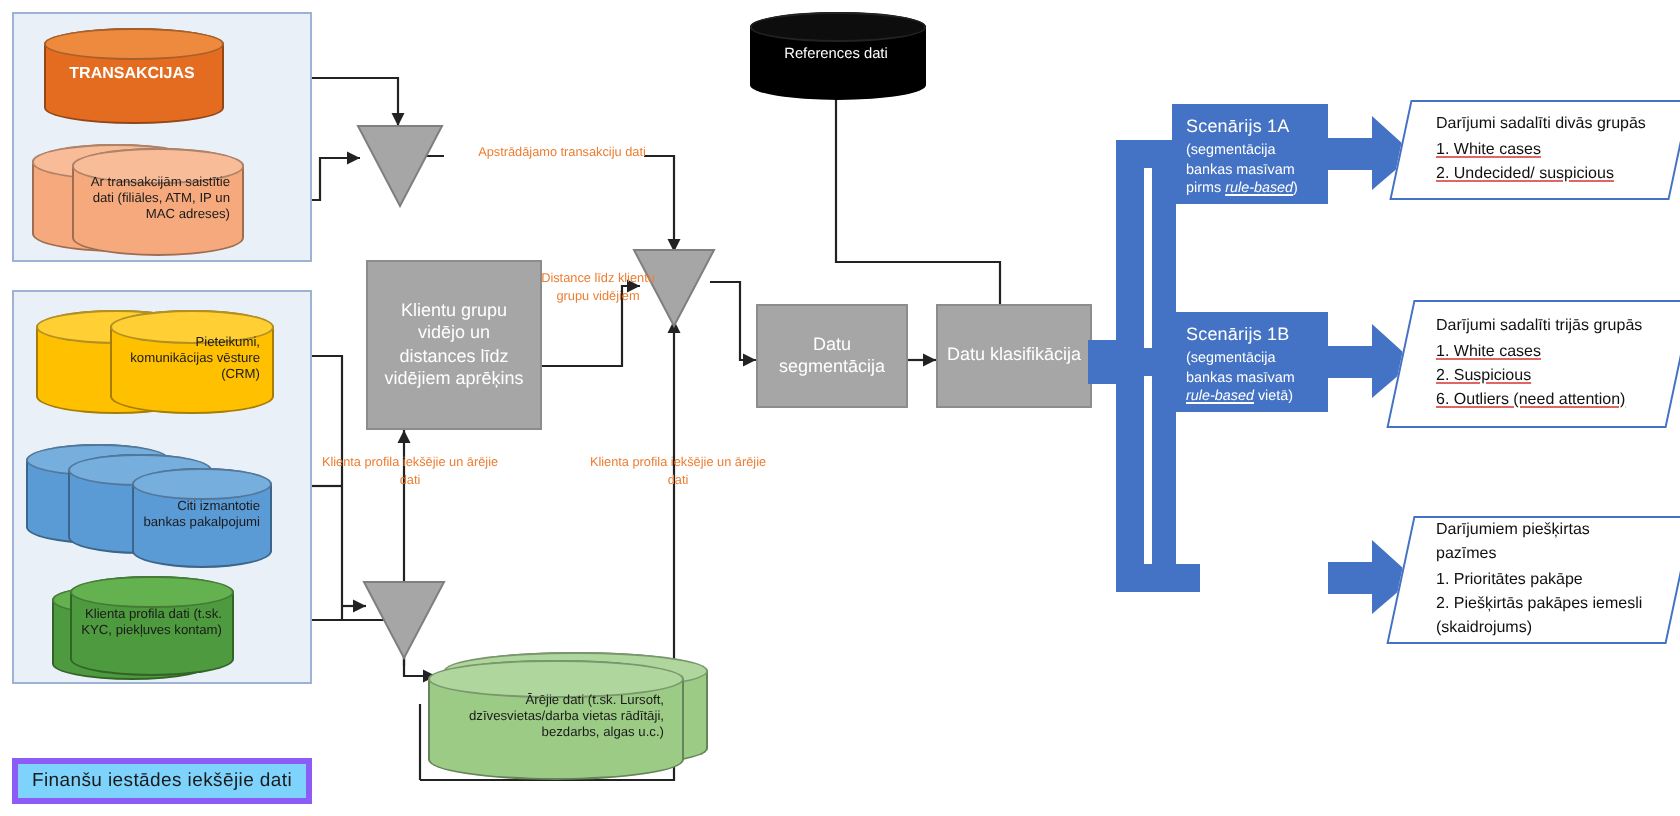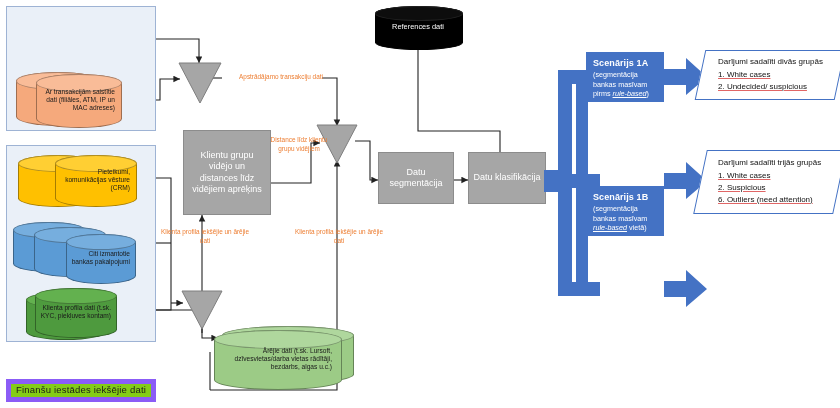--- a/index.html
+++ b/index.html
@@ -3,21 +3,21 @@
 <meta charset="utf-8">
 <style>
   html,body{margin:0;padding:0;background:#ffffff;}
   body{font-family:"Liberation Sans", sans-serif;}
   #stage{position:relative;width:840px;height:408px;overflow:hidden;background:#fff;}
   #svg-layer{position:absolute;left:0;top:0;width:840px;height:408px;}
   .node{position:absolute;box-sizing:border-box;}
 
   
   .panel{border:1px solid #9eb3d4;background:#eaf0f8;}
-  .legendbox{border:5px solid #8b5cf6;background:#84cc16;display:flex;align-items:flex-start;justify-content:center;}
+  .legendbox{border:3px solid #8b5cf6;background:#7dd3fc;display:flex;align-items:center;justify-content:center;}
   .legendbox .t{font-size:9.5px;color:#1a1a1a;letter-spacing:.2px;}
 
   
   .cyl{position:absolute;}
   .cyl .body{position:absolute;left:0;top:0;width:100%;height:100%;border-radius:50% / 17%;border:1px solid rgba(0,0,0,.35);}
   .cyl .cap{position:absolute;left:0;top:0;width:100%;height:30%;border-radius:50%;border:1px solid rgba(0,0,0,.3);}
   .cyl .lbl{position:absolute;left:0;top:0;width:100%;height:100%;display:flex;flex-direction:column;
             align-items:center;justify-content:center;text-align:right;line-height:1.18;}
 
   .c-orange .body{background:#E36C20;} .c-orange .cap{background:#EE8A3E;}
@@ -27,21 +27,21 @@
   .c-green  .body{background:#4E9A3E;} .c-green  .cap{background:#63B14F;}
   .c-lgreen .body{background:#9CCB86;} .c-lgreen .cap{background:#AFD79D;}
   .c-black  .body{background:#000000;border-color:#000;} .c-black .cap{background:#0d0d0d;border-color:#222;}
 
   
   .proc{background:#A6A6A6;border:1px solid #8c8c8c;display:flex;align-items:center;justify-content:center;
         text-align:center;color:#ffffff;line-height:1.25;}
 
   
   .scen{background:#4472C4;color:#fff;padding:6px 7px;box-sizing:border-box;}
-  .scen .head{font-weight:bold;font-size:9px;margin-bottom:2px;letter-spacing:.1px;}
+  .scen .head{font-weight:normal;font-size:9px;margin-bottom:2px;letter-spacing:.1px;}
   .scen .sub{font-size:7.2px;line-height:1.35;}
   .scen .sub i{font-style:italic;text-decoration:underline;}
 
   
   .para{position:absolute;}
   .para .inner{position:absolute;left:0;top:0;width:100%;height:100%;
       border:1px solid #4472C4;background:#ffffff;
       transform:skewX(-12deg);}
   .para .txt{position:absolute;left:0;top:0;width:100%;height:100%;
       display:flex;flex-direction:column;justify-content:center;
@@ -96,20 +96,25 @@
       <path d="M210,352 L210,390"></path>
     </g>
   </svg>
 
   <div class="node panel" style="left:6px;top:6px;width:150px;height:125px;"></div>
   <div class="node panel" style="left:6px;top:145px;width:150px;height:197px;"></div>
   <div class="node legendbox" style="left:6px;top:379px;width:150px;height:23px;">
     <span class="t">Finanšu iestādes iekšējie dati</span>
   </div>
 
+  <div class="cyl c-orange" style="left:22px;top:14px;width:88px;height:46px;">
+    <div class="body"></div>
+      <div class="cap"></div>
+    <div class="lbl" style="font-size:8px;font-weight:bold;color:#fff;">TRANSAKCIJAS</div>
+  </div>
 
   <div class="cyl c-peach" style="left:16px;top:72px;width:82px;height:52px;">
     <div class="body"></div>
       <div class="cap"></div>
   </div>
   <div class="cyl c-peach" style="left:36px;top:74px;width:84px;height:52px;">
     <div class="body"></div>
       <div class="cap"></div>
     <div class="lbl" style="font-size:6.6px;color:#1a1a1a;padding:0 5px;box-sizing:border-box;">Ar transakcijām saistītie dati (filiāles, ATM, IP un MAC adreses)</div>
   </div>
@@ -205,21 +210,21 @@
       <rect x="32" y="14" width="24" height="14"></rect>
       <rect x="32" y="118" width="24" height="14"></rect>
       <rect x="32" y="226" width="24" height="14"></rect>
     </g>
   </svg>
 
   <div class="node scen" style="left:586px;top:52px;width:78px;height:50px;">
     <div class="head">Scenārijs 1A</div>
     <div class="sub"><span>(segmentācija bankas masīvam pirms </span><i>rule-based</i><span>)</span></div>
   </div>
-  <div class="node scen" style="left:586px;top:156px;width:78px;height:50px;margin-top:30px;">
+  <div class="node scen" style="left:586px;top:156px;width:78px;height:50px;">
     <div class="head">Scenārijs 1B</div>
     <div class="sub"><span>(segmentācija bankas masīvam </span><i>rule-based</i><span> vietā)</span></div>
   </div>
 
   <svg style="position:absolute;left:664px;top:58px;width:44px;height:38px;" viewBox="0 0 44 38">
     <polygon points="0,11 22,11 22,0 43,19 22,37 22,27 0,27" fill="#4472C4"></polygon>
   </svg>
   <svg style="position:absolute;left:664px;top:162px;width:44px;height:38px;" viewBox="0 0 44 38">
     <polygon points="0,11 22,11 22,0 43,19 22,37 22,27 0,27" fill="#4472C4"></polygon>
   </svg>
@@ -239,19 +244,28 @@
   <div class="para" style="left:700px;top:150px;width:138px;height:62px;">
     <div class="inner"></div>
     <div class="txt">
       <div class="title">Darījumi sadalīti trijās grupās</div>
       <div class="li"><u>1. White cases</u></div>
       <div class="li"><u>2. Suspicious</u></div>
       <div class="li"><u>6. Outliers (need attention)</u></div>
     </div>
   </div>
 
+  <div class="para" style="left:700px;top:258px;width:138px;height:62px;">
+    <div class="inner"></div>
+    <div class="txt">
+      <div class="title">Darījumiem piešķirtas pazīmes</div>
+      <div class="li">1. Prioritātes pakāpe</div>
+      <div class="li">2. Piešķirtās pakāpes iemesli</div>
+      <div class="li">(skaidrojums)</div>
+    </div>
+  </div>
 
   <div class="anno" style="left:224px;top:73px;width:114px;">Apstrādājamo transakciju  dati</div>
   <div class="anno" style="left:268px;top:136px;width:62px;">Distance līdz klientu grupu vidējiem</div>
   <div class="anno" style="left:160px;top:228px;width:90px;">Klienta profila iekšējie un ārējie dati</div>
   <div class="anno" style="left:294px;top:228px;width:90px;">Klienta profila iekšējie un ārējie dati</div>
 
 </div>
 
 </body></html>

